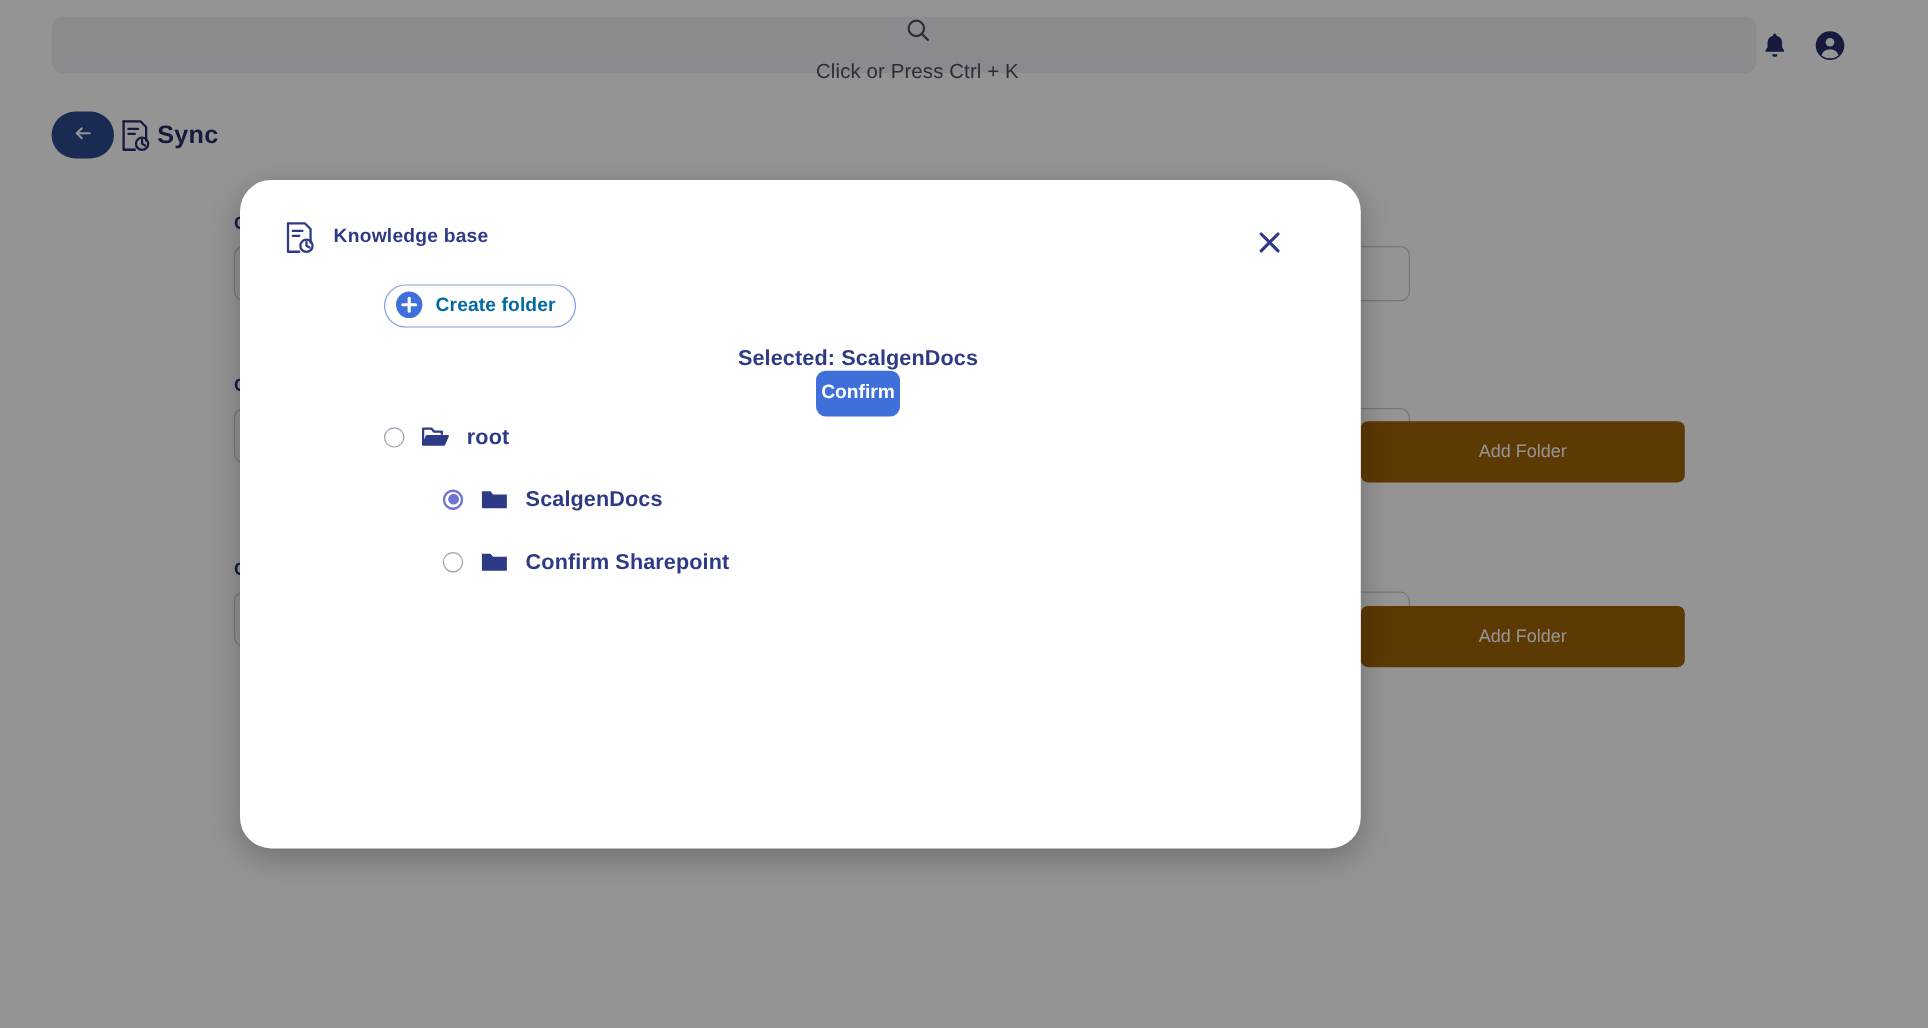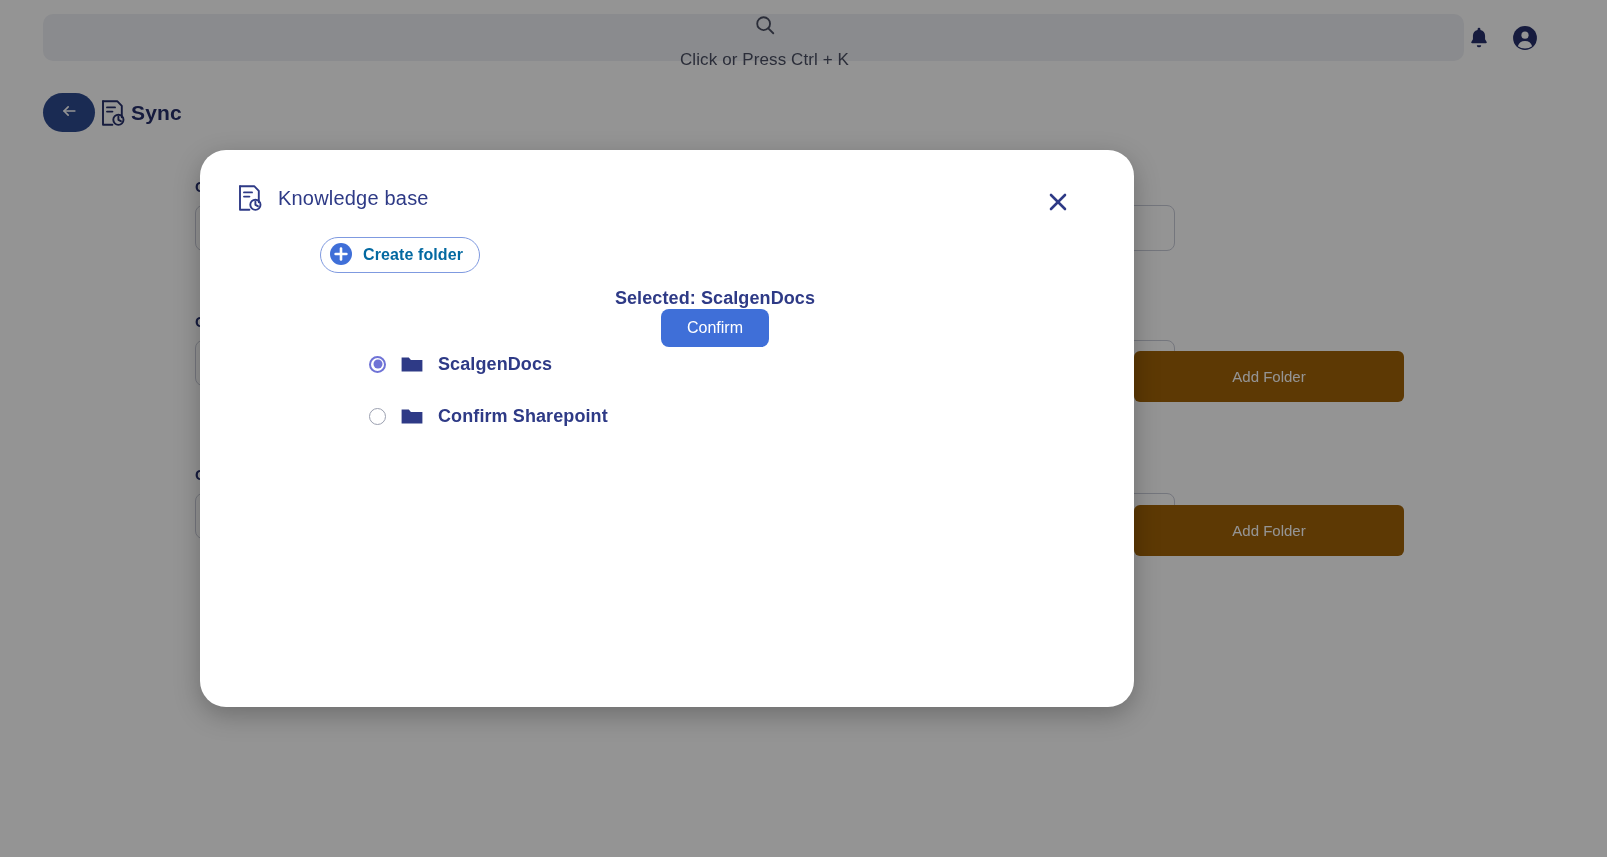--- a/index.html
+++ b/index.html
@@ -152,22 +152,22 @@
   #modal-header {
     position: absolute;
     left: 36px;
     top: 33px;
     display: flex;
     align-items: center;
     gap: 14px;
   }
   #modal-title-icon { width: 28px; height: 30px; display:block; }
   #modal-title {
-    font-size: 20px;
-    font-weight: normal;
+    font-size: 16px;
+    font-weight: bold;
     color: #2e3a86;
     letter-spacing: .2px;
   }
 
   #modal-close {
     position: absolute;
     left: 840px;
     top: 34px;
     width: 36px;
     height: 36px;
@@ -211,28 +211,28 @@
     justify-content: space-between;
     flex-direction: column;
   }
   #selected-label {
     font-size: 18px;
     font-weight: bold;
     color: #2e3a86;
     letter-spacing: .1px;
   }
   #confirm-btn {
-    width: 108px;
+    width: 70px;
     height: 38px;
     background: #3f6fd8;
     color: #ffffff;
     border: none;
     border-radius: 8px;
     font-size: 16px;
-    font-weight: normal;
+    font-weight: bold;
     font-family: "Liberation Sans", sans-serif;
     cursor: pointer;
   }
 
   #folder-tree {
     position: absolute;
     left: 120px;
     top: 195px;
     width: 760px;
   }
@@ -390,20 +390,30 @@
     <span class="cf-label">Create folder</span>
   </button>
 
   <div id="selected-row">
     <span id="selected-label">Selected: ScalgenDocs</span>
     <button id="confirm-btn">Confirm</button>
   </div>
 
   <div id="folder-tree">
 
+    <div class="tree-row">
+      <span class="radio"></span>
+      <span class="folder-icon">
+        <svg viewBox="0 0 24 20" width="24" height="20" fill="none" stroke="#2e3a86" stroke-width="1.9" stroke-linejoin="round">
+          <path d="M1.6 16.6V3.2h7l2 2.4h6.6v2.6"></path>
+          <path d="M1.6 16.6l3.2-7.2h17.4l-3.3 7.2z" fill="#2e3a86" stroke="#2e3a86"></path>
+        </svg>
+      </span>
+      <span class="tree-label">root</span>
+    </div>
 
     <div class="tree-row indent">
       <span class="radio checked"></span>
       <span class="folder-icon">
         <svg viewBox="0 0 24 20" width="24" height="20">
           <path d="M1.6 3.4h7.2l2.1 2.6h11.5v11.6H1.6z" fill="#2e3a86"></path>
         </svg>
       </span>
       <span class="tree-label">ScalgenDocs</span>
     </div>

